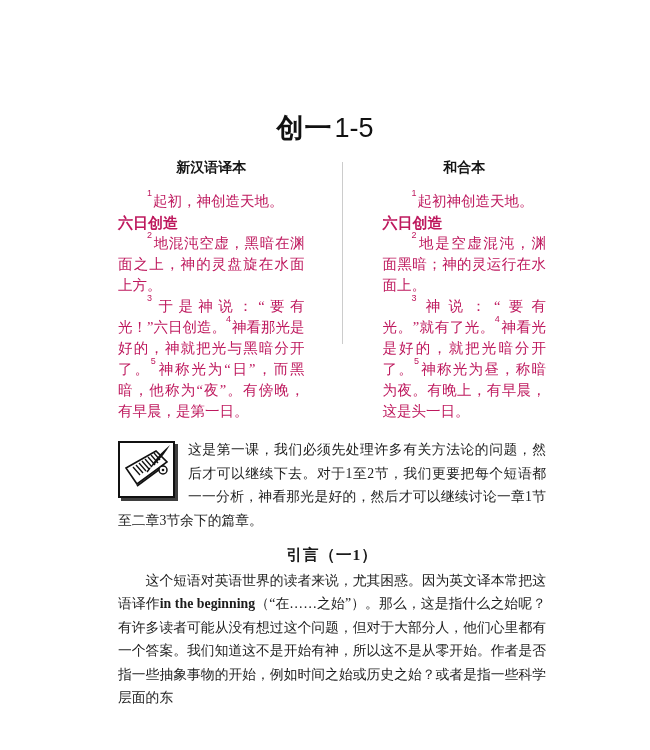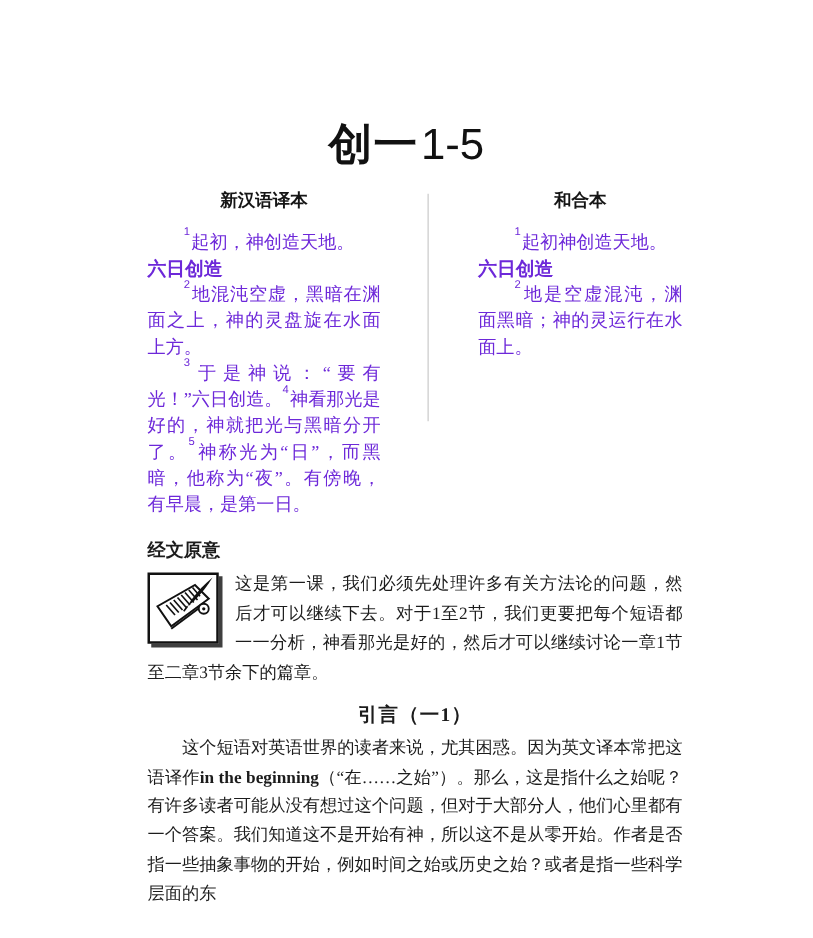--- a/index.html
+++ b/index.html
@@ -4,36 +4,36 @@
 <style>
   html,body { margin:0; padding:0; background:#ffffff; }
   .page {
     position:relative; width:650px; height:750px; background:#ffffff;
     color:#1c1c1c; overflow:hidden;
     font-family:"Liberation Serif","DejaVu Serif",serif;
   }
   .content { margin-left:118px; width:428px; }
 
   
-  .title { margin:16px; padding-top:80px; text-align:center;
+  .title { margin:0; padding-top:113px; text-align:center;
     font-family:"Liberation Sans","DejaVu Sans",sans-serif;
-    font-size:35px; line-height:1.15; color:#111; font-weight:400; }
+    font-size:27px; line-height:1.15; color:#111; font-weight:400; }
   .title .t-cjk { font-weight:800; letter-spacing:1px; }
   .title .t-num { font-weight:400; margin-left:2px; }
 
   
-  .cols { position:relative; display:flex; margin-top:1px;gap:44px; }
+  .cols { position:relative; display:flex; margin-top:15px;gap:44px; }
   .col { box-sizing:border-box; }
   .col-left  { width:224px; padding-right:14px; }
   .col-right { width:204px; padding-left:20px; }
   .col h2 { margin:0 0 14px 0; text-align:center;
     font-family:"Liberation Sans","DejaVu Sans",sans-serif;
     font-size:14px; font-weight:bold; color:#151515; }
   .divider { position:absolute; left:224px; top:3px; height:182px; width:1px; background:#cccccc; }
-  .verse, .col h3 { margin:0; font-size:14.5px; line-height:21px; text-align:justify; color:#6d28d9; }
+  .verse, .col h3 { margin:0; font-size:14.5px; line-height:21px; text-align:justify; color:#be185d; }
   .verse { text-indent:2em; }
   .col h3 { font-family:"Liberation Sans","DejaVu Sans",sans-serif;
     font-size:15px; font-weight:bold; text-indent:0; text-align:left; }
   sup.vnum { font-size:9px; line-height:0; position:relative; top:-4px; margin-right:1px; font-family:"Liberation Sans","DejaVu Sans",sans-serif; }
 
   
   .commentary { margin-top:16px; }
   .commentary h3 { margin:0 0 5px 0;
     font-family:"Liberation Sans","DejaVu Sans",sans-serif;
     font-size:14.5px; font-weight:bold; }
@@ -71,25 +71,25 @@
         <h3>六日创造</h3>
         <p class="verse"><sup class="vnum">2</sup><span>地混沌空虚，黑暗在渊面之上，神的灵盘旋在水面上方。</span></p>
         <p class="verse"><sup class="vnum">3</sup><span>于是神说：“要有光！”六日创造。</span><sup class="vnum">4</sup><span>神看那光是好的，神就把光与黑暗分开了。</span><sup class="vnum">5</sup><span>神称光为“日”，而黑暗，他称为“夜”。有傍晚，有早晨，是第一日。</span></p>
       </section>
 
       <section class="col col-right">
         <h2>和合本</h2>
         <p class="verse"><sup class="vnum">1</sup><span>起初神创造天地。</span></p>
         <h3>六日创造</h3>
         <p class="verse"><sup class="vnum">2</sup><span>地是空虚混沌，渊面黑暗；神的灵运行在水面上。</span></p>
+        <p class="verse"><sup class="vnum">3</sup><span>神说：“要有光。”就有了光。</span><sup class="vnum">4</sup><span>神看光是好的，就把光暗分开了。</span><sup class="vnum">5</sup><span>神称光为昼，称暗为夜。有晚上，有早晨，这是头一日。</span></p>
       </section>
     </div>
 
     <section class="commentary">
-      <h3>经文原意</h3>
       <div class="icon-box">
         <svg viewBox="0 0 53 53" xmlns="http://www.w3.org/2000/svg">
           <path d="M6 25 L36 8 L47 19 L17 41 Z" fill="#ffffff" stroke="#111" stroke-width="1.6"></path>
           <g stroke="#111" stroke-width="1.3">
             <path d="M13 24 L20 32"></path>
               <path d="M16 22 L23 30"></path>
               <path d="M19 20 L26 28"></path>
             <path d="M22 18 L29 26"></path>
               <path d="M25 16 L32 24"></path>
               <path d="M28 14 L35 22"></path>

